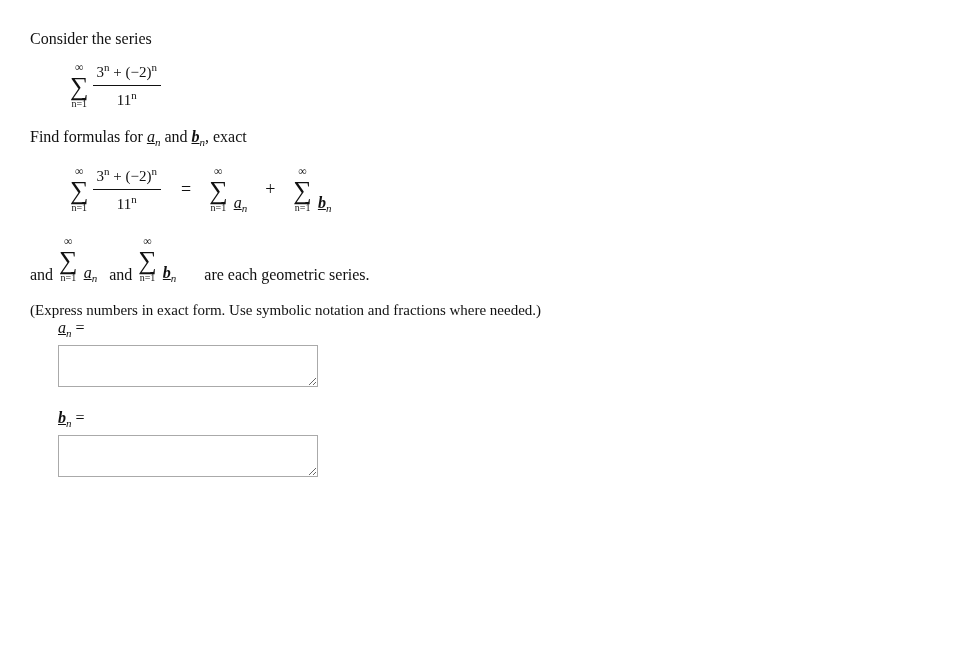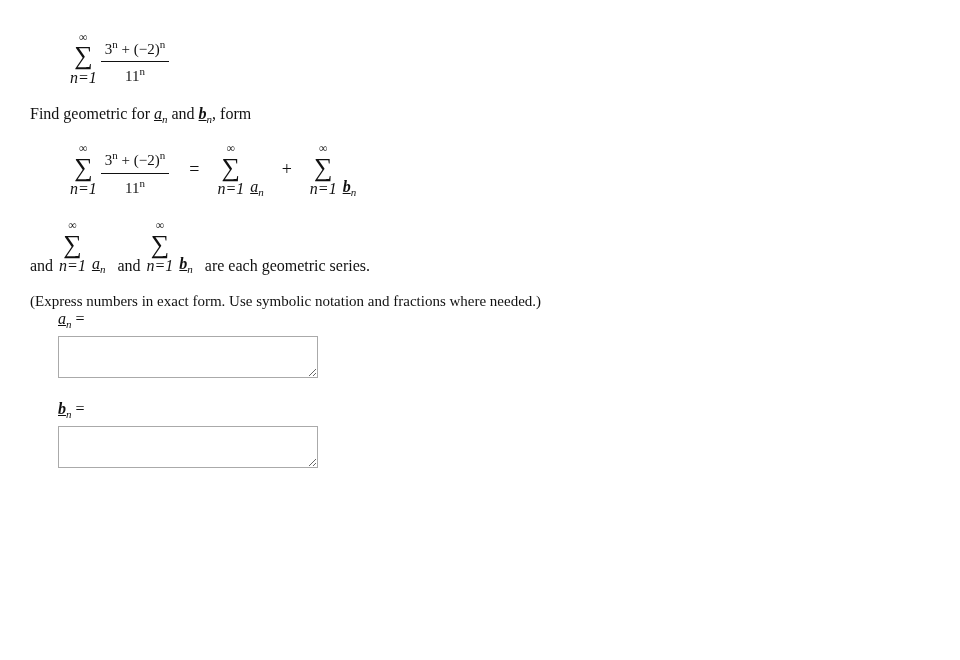--- a/index.html
+++ b/index.html
@@ -96,23 +96,22 @@
       vertical-align: middle;
       font-size: 14px;
     }
 
     .sigma-with-limits .sigma-big {
       font-size: 26px;
       line-height: 0.9;
     }
 
     .sigma-with-limits .sigma-sub {
-      font-size: 16px;
+      font-size: 10px;
       line-height: 1.2;
-      font-style: italic;
     }
 
     .sigma-with-limits .sigma-sup {
       font-size: 12px;
       line-height: 1.2;
     }
 
     .frac {
       display: inline-flex;
       flex-direction: column;
@@ -150,37 +149,40 @@
     }
 
     .italic { font-style: italic; text-decoration: underline; }
 
   </style>
 </head>
 <body>
 
 <div class="page-content">
 
+  <div class="consider-text">
+    <span>Consider the series</span>
+  </div>
 
   <div class="main-series">
     <div class="series-group">
       <div class="sigma-with-limits">
         <span class="sigma-sup">∞</span>
         <span class="sigma-big">∑</span>
         <span class="sigma-sub">n=1</span>
       </div>
       <div class="frac">
         <div class="num">3<sup>n</sup> + (−2)<sup>n</sup></div>
         <div class="den">11<sup>n</sup></div>
       </div>
     </div>
   </div>
 
   <div class="find-formulas">
-    <span>Find geometric for </span><span class="italic">a<sub>n</sub></span><span> and </span><span class="italic"><b>b</b><sub>n</sub></span><span>, form</span>
+    <span>Find formulas for </span><span class="italic">a<sub>n</sub></span><span> and </span><span class="italic"><b>b</b><sub>n</sub></span><span>, exact</span>
   </div>
 
   <div class="equation-row">
 
     <div class="series-group">
       <div class="sigma-with-limits">
         <span class="sigma-sup">∞</span>
         <span class="sigma-big">∑</span>
         <span class="sigma-sub">n=1</span>
       </div>
@@ -229,21 +231,21 @@
 
     <div class="series-group">
       <div class="sigma-with-limits">
         <span class="sigma-sup">∞</span>
         <span class="sigma-big">∑</span>
         <span class="sigma-sub">n=1</span>
       </div>
       <span class="italic" style="margin-left:4px;"><b>b</b><sub>n</sub></span>
     </div>
 
-    <span style="margin-left:6px;">are each geometric series.</span>
+    <span style="margin-left:22px;">are each geometric series.</span>
   </div>
 
   <div class="express-note">
     <span>(Express numbers in exact form. Use symbolic notation and fractions where needed.)</span>
   </div>
 
   <div class="answer-block">
     <div class="answer-label">
       <span class="italic">a<sub>n</sub></span>
       <span> =</span>

